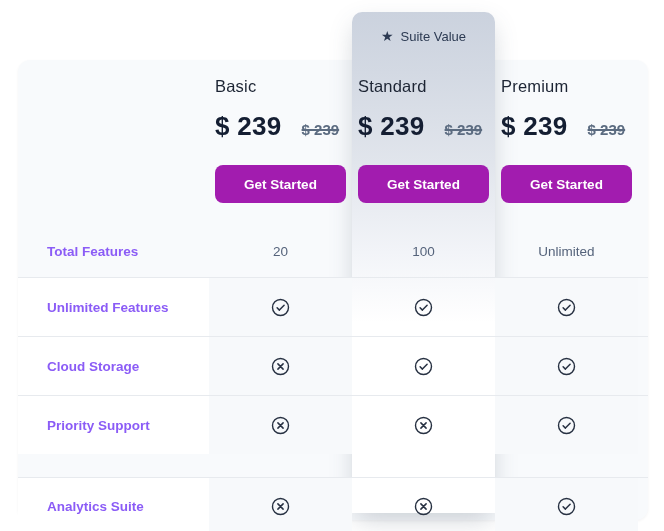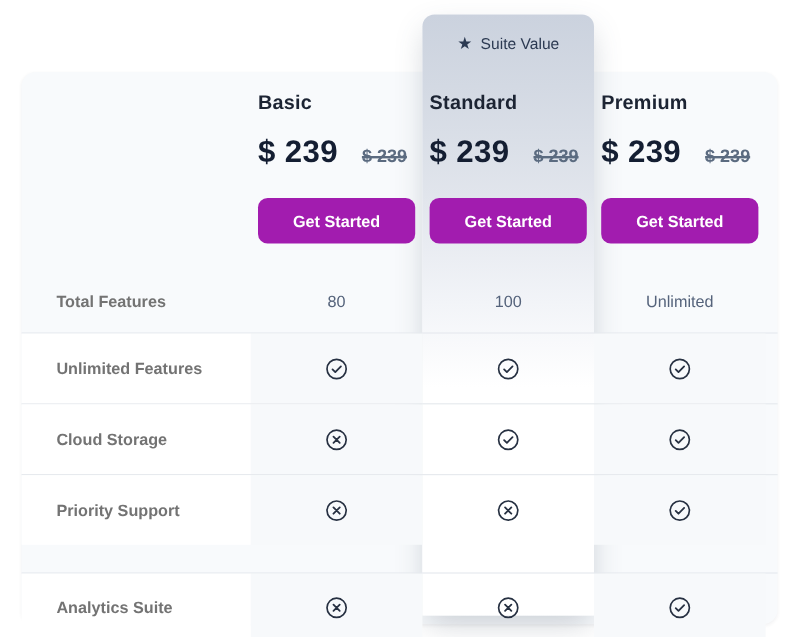--- a/index.html
+++ b/index.html
@@ -38,21 +38,21 @@
 
   
   .header-row {
     position: relative; z-index: 1;
     display: grid;
     grid-template-columns: 191px 143px 143px 143px;
     height: 165px;
   }
   .plan-header { padding: 17px 6px 0 6px; }
   .plan-name {
-    font-size: 16.5px; font-weight: 700; color: #1c2433;
+    font-size: 16.5px; font-weight: 400; color: #1c2433;
     letter-spacing: .2px;
     margin-bottom: 15px;
   }
   .price-row { display: flex; align-items: baseline; gap: 20px; height: 31px; }
   .price-current {
     font-size: 26px; font-weight: 800; color: #141e32;
     letter-spacing: .3px; white-space: nowrap;
   }
   .price-original {
     font-size: 15px; font-weight: 600; color: #5b6b80;
@@ -78,21 +78,21 @@
     display: grid;
     grid-template-columns: 191px 143px 143px 143px;
     height: 59px;
   }
   .feature-row.total-row { height: 52px; }
   .feature-row.bordered { border-top: 1px solid #e7eaee; }
   .feature-row.last { border-bottom: 1px solid #e7eaee; margin-top: 23px; }
   .feature-label-cell {
     display: flex; align-items: center;
     padding-left: 29px;
-    font-size: 13.5px; font-weight: 600; color: #737373;
+    font-size: 13.5px; font-weight: 600; color: #8b5cf6;
   }
   .feature-value-cell {
     display: flex; align-items: center; justify-content: center;
     font-size: 13.5px; color: #55637b;
   }
   .feature-row.bordered .feature-label-cell { background: #ffffff; }
   .feature-row.bordered .cell-basic,
   .feature-row.bordered .cell-premium { background: #f7f9fb; }
   .feature-row.bordered .cell-standard { background: transparent; }
   .icon-circle { display: block; }
@@ -136,21 +136,21 @@
         <span class="price-current">$ 239</span>
         <span class="price-original">$ 239</span>
       </div>
       <button class="cta-button">Get Started</button>
     </div>
   </div>
 
   <div class="features-section">
       <div class="feature-row total-row">
         <div class="feature-label-cell">Total Features</div>
-        <div class="feature-value-cell cell-basic">80</div>
+        <div class="feature-value-cell cell-basic">20</div>
         <div class="feature-value-cell cell-standard">100</div>
         <div class="feature-value-cell cell-premium">Unlimited</div>
       </div>
       <div class="feature-row bordered">
         <div class="feature-label-cell">Unlimited Features</div>
         <div class="feature-value-cell cell-basic">
           <svg width="19" height="19" viewBox="0 0 19 19" class="icon-circle">
             <circle cx="9.5" cy="9.5" r="8" fill="none" stroke="#273142" stroke-width="1.4"></circle>
             <path fill="none" stroke="#273142" stroke-width="1.5" stroke-linecap="round" stroke-linejoin="round" d="M6.1 9.8 L8.4 12.1 L13.1 7.3"></path>
           </svg>

